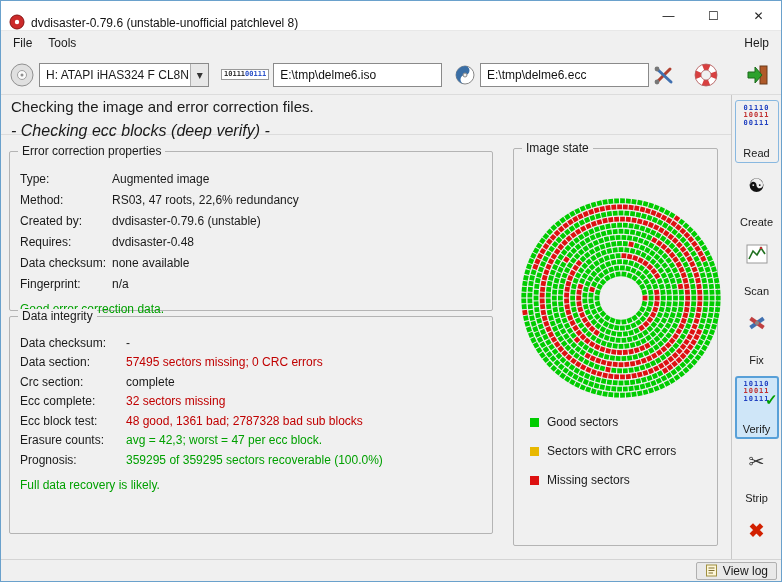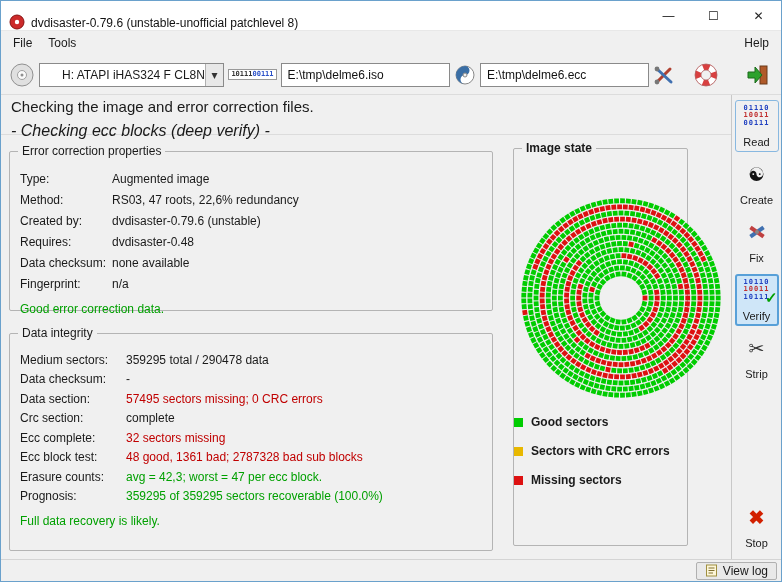--- a/index.html
+++ b/index.html
@@ -20,21 +20,21 @@
   
   .menubar{position:absolute;top:30px;left:0;right:0;height:24px;background:#f0f0f0;
     display:flex;align-items:center;padding:0 4px;}
   .menu-item{padding:3px 8px;}
   .menu-item.help{margin-left:auto;}
   
   .toolbar{position:absolute;top:54px;left:0;right:0;height:40px;background:#f0f0f0;
     display:flex;align-items:center;padding:0 8px;border-bottom:1px solid #dcdcdc;}
   .tb-icon{display:flex;align-items:center;justify-content:center;margin-right:4px;}
   .combo{width:200px;height:24px;background:#fff;border:1px solid #8a8a8a;display:flex;
-    align-items:center;padding-left:22px;position:relative;}
+    align-items:center;padding-left:6px;position:relative;}
   .combo .combo-text{flex:1;white-space:nowrap;overflow:hidden;}
   .combo .combo-arrow{width:18px;height:100%;display:flex;align-items:center;justify-content:center;
     background:#e8e8e8;border-left:1px solid #b0b0b0;color:#333;}
   .path-input{width:192px;height:24px;border:1px solid #8a8a8a;background:#fff;
     font-family:"Liberation Sans", sans-serif;font-size:12px;padding:0 6px;color:#111;}
   .gap12{width:14px;}
   .mini-bin{border:1px solid #999;background:#fff;padding:1px 2px;
     font-family:"DejaVu Sans Mono", monospace;font-size:7px;line-height:7px;font-weight:bold;}
   .mini-bin div:nth-child(1){color:#333;}
   .mini-bin div:nth-child(2){color:#2a50c8;}
@@ -52,31 +52,31 @@
   .gb-body{padding:16px 10px 0 10px;}
   .row{display:flex;align-items:center;height:21px;}
   .tight .row{height:19.5px;}
   .row .lbl{width:92px;flex:none;}
   .tight .row .lbl{width:106px;}
   .row .val[data-tone="red"]{color:#c00000;}
   .row .val[data-tone="green"]{color:#00a000;}
   .footer-green{color:#00a000;margin-top:8px;}
   
   .disc-wrap{position:absolute;top:18px;left:3px;}
-  .legend{position:absolute;top:266px;left:0;}
+  .legend{position:absolute;top:266px;left:16px;}
   .legend-row{display:flex;align-items:center;margin-bottom:15px;}
   .legend-swatch{width:9px;height:9px;margin-right:8px;flex:none;}
   
   .sidebar{position:absolute;top:94px;right:0;bottom:22px;width:50px;background:#f0f0f0;
     border-left:1px solid #c8c8c8;display:flex;flex-direction:column;align-items:center;
     padding:5px 0 6px 0;gap:6px;}
   .side-btn{width:44px;padding:2px 0 3px 0;display:flex;flex-direction:column;align-items:center;
     border:1px solid transparent;border-radius:3px;}
   .side-btn .icon{height:26px;display:flex;flex-direction:column;align-items:center;justify-content:center;position:relative;}
-  .side-btn .side-label{font-size:11px;margin-top:7px;}
+  .side-btn .side-label{font-size:11px;margin-top:18px;}
   .side-btn.focused{border-color:#88b8e0;}
   .side-btn.active{background:#cfe6f8;border:2px solid #58a0d8;padding:1px 0 2px 0;}
   .bin-line{font-family:"DejaVu Sans Mono", monospace;font-size:7px;line-height:7.5px;
     font-weight:bold;letter-spacing:1px;}
   .bin-line:nth-child(1){color:#2040c0;}
   .bin-line:nth-child(2){color:#c03030;}
   .bin-line:nth-child(3){color:#2040c0;}
   .check-overlay{position:absolute;right:-8px;bottom:-4px;color:#00a000;font-size:15px;font-weight:bold;}
   .glyph-create{font-size:19px;color:#111;}
   .glyph-strip{font-size:19px;color:#333;}
@@ -196,28 +196,24 @@
           <span class="val">none available</span>
         </div>
       <div class="row">
           <span class="lbl">Fingerprint:</span>
           <span class="val">n/a</span>
         </div>
       <div class="footer-green">Good error correction data.</div>
     </div>
   </div>
 
-  <div class="groupbox tight" style="left:8px;top:332px;width:484px;height:218px;">
+  <div class="groupbox tight" style="left:8px;top:315px;width:484px;height:218px;">
     <span class="gb-title">Data integrity</span>
     <div class="gb-body">
       <div class="row">
-          <span class="lbl">Medium sectors:</span>
-          <span class="val" data-tone="normal">359295 total / 290478 data</span>
-        </div>
-      <div class="row">
           <span class="lbl">Data checksum:</span>
           <span class="val" data-tone="normal">-</span>
         </div>
       <div class="row">
           <span class="lbl">Data section:</span>
           <span class="val" data-tone="red">57495 sectors missing; 0 CRC errors</span>
         </div>
       <div class="row">
           <span class="lbl">Crc section:</span>
           <span class="val" data-tone="normal">complete</span>
@@ -235,21 +231,21 @@
           <span class="val" data-tone="green">avg = 42,3; worst = 47 per ecc block.</span>
         </div>
       <div class="row">
           <span class="lbl">Prognosis:</span>
           <span class="val" data-tone="green">359295 of 359295 sectors recoverable (100.0%)</span>
         </div>
       <div class="footer-green">Full data recovery is likely.</div>
     </div>
   </div>
 
-  <div class="groupbox" style="left:512px;top:147px;width:175px;height:398px;font-weight:bold;">
+  <div class="groupbox" style="left:512px;top:147px;width:205px;height:398px;">
     <span class="gb-title">Image state</span>
     <div class="disc-wrap">
       <svg id="disc-svg" width="208" height="250">
           <rect x="-2.4" y="-2.4" width="4.8" height="4.8" fill="#dd1111" transform="translate(128.0 131.0) rotate(90.0)"></rect>
           <rect x="-2.4" y="-2.4" width="4.8" height="4.8" fill="#00cc00" transform="translate(127.3 136.7) rotate(103.8)"></rect>
           <rect x="-2.4" y="-2.4" width="4.8" height="4.8" fill="#00cc00" transform="translate(125.3 142.2) rotate(117.7)"></rect>
           <rect x="-2.4" y="-2.4" width="4.8" height="4.8" fill="#00cc00" transform="translate(122.0 146.9) rotate(131.5)"></rect>
           <rect x="-2.4" y="-2.4" width="4.8" height="4.8" fill="#00cc00" transform="translate(117.6 150.8) rotate(145.4)"></rect>
           <rect x="-2.4" y="-2.4" width="4.8" height="4.8" fill="#00cc00" transform="translate(112.5 153.4) rotate(159.2)"></rect>
           <rect x="-2.4" y="-2.4" width="4.8" height="4.8" fill="#00cc00" transform="translate(106.9 154.8) rotate(173.1)"></rect>
@@ -1128,20 +1124,30 @@
     </div>
     <div class="side-btn">
       <div class="icon">
         <span class="glyph-create">☯</span>
       </div>
       <div class="side-label">Create</div>
     </div>
     <div class="side-btn">
       <div class="icon">
         <svg width="22" height="20">
+            <rect x="1" y="1" width="20" height="18" fill="#ffffff" stroke="#999999"></rect>
+            <polyline points="3,15 7,7 11,11 15,4 19,10" fill="none" stroke="#207020" stroke-width="1.6"></polyline>
+            <circle cx="15" cy="4" r="1.3" fill="#c03030"></circle>
+          </svg>
+      </div>
+      <div class="side-label">Scan</div>
+    </div>
+    <div class="side-btn">
+      <div class="icon">
+        <svg width="22" height="20">
             <rect x="3" y="8" width="16" height="4" fill="#4070b0" transform="rotate(-35 11 10)"></rect>
             <rect x="3" y="8" width="16" height="4" fill="#c04040" transform="rotate(35 11 10)"></rect>
             <circle cx="11" cy="10" r="2" fill="#888888"></circle>
           </svg>
       </div>
       <div class="side-label">Fix</div>
     </div>
     <div class="side-btn active">
       <div class="icon">
         <div class="bin-line">10110</div>

